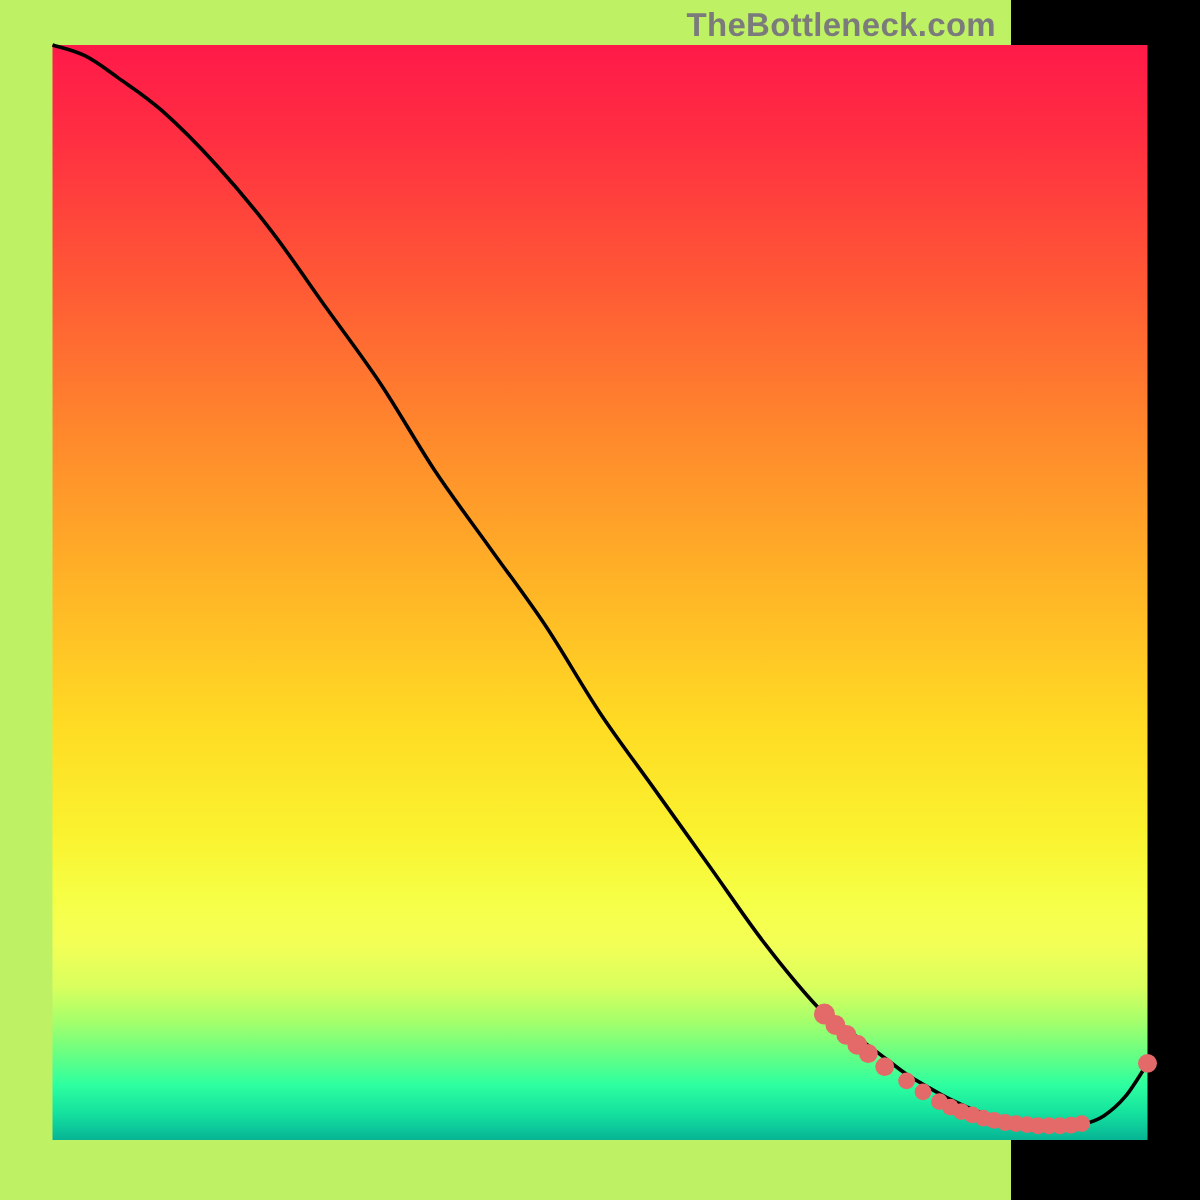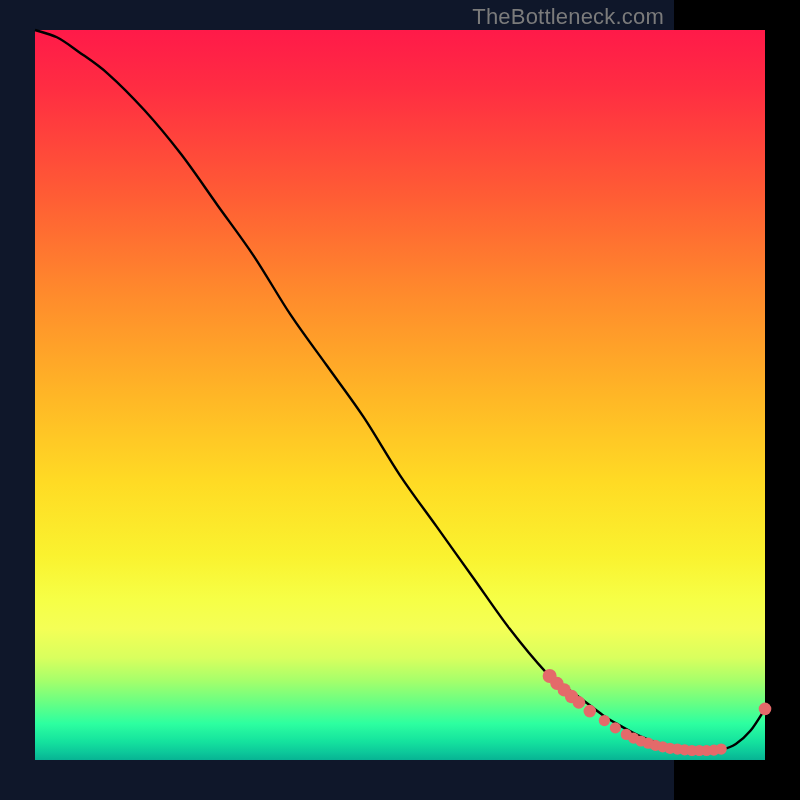--- a/index.html
+++ b/index.html
@@ -7,21 +7,22 @@
     padding: 0;
     width: 800px;
     height: 800px;
     background: #000000;
     overflow: hidden;
   }
   .outer {
     position: relative;
     width: 674px;
     height: 800px;
-    background: #0f172a;
+    background: #bef264;
+    font-weight: bold;
   }
   .watermark {
     position: absolute;
     top: 4px;
     right: 10px;
     font-family: Arial, Helvetica, sans-serif;
     font-size: 22px;
     color: #7b7b7b;
     letter-spacing: 0.2px;
     z-index: 20;

